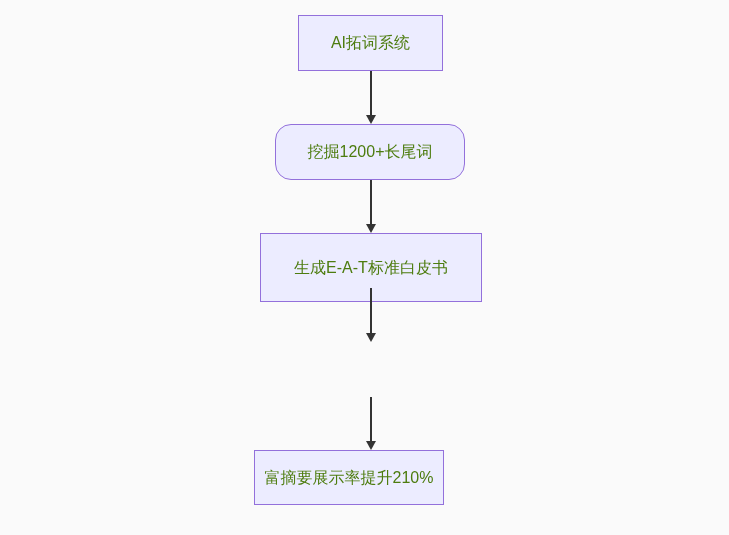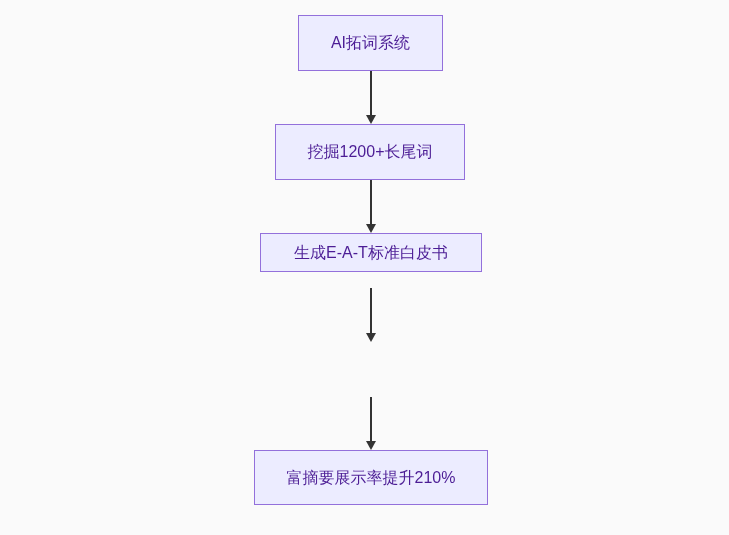--- a/index.html
+++ b/index.html
@@ -16,34 +16,34 @@
   .canvas {
     position: relative;
     width: 729px;
     height: 535px;
   }
   .flow-node {
     position: absolute;
     box-sizing: border-box;
     background: #ECECFF;
     border: 1px solid #9370DB;
-    color: #4c1d95;
+    color: #4d7c0f;
     font-size: 16px;
     line-height: 1;
     display: flex;
     align-items: center;
     justify-content: center;
     text-align: center;
     white-space: nowrap;
   }
   .node-1 { left: 298px; top: 15px;  width: 145px; height: 56px; }
-  .node-2 { left: 275px; top: 124px; width: 190px; height: 56px; }
-  .node-3 { left: 260px; top: 233px; width: 222px; height: 39px; }
+  .node-2 { left: 275px; top: 124px; width: 190px; height: 56px; border-radius: 16px; }
+  .node-3 { left: 260px; top: 233px; width: 222px; height: 69px; }
   .node-4 { left: 264px; top: 342px; width: 214px; height: 55px; }
-  .node-5 { left: 254px; top: 450px; width: 234px; height: 55px; }
+  .node-5 { left: 254px; top: 450px; width: 190px; height: 55px; }
 
   .flow-arrow {
     position: absolute;
     left: 365px;
     width: 12px;
     display: flex;
     flex-direction: column;
     align-items: center;
   }
   .arrow-1 { top: 71px;  height: 53px; }

